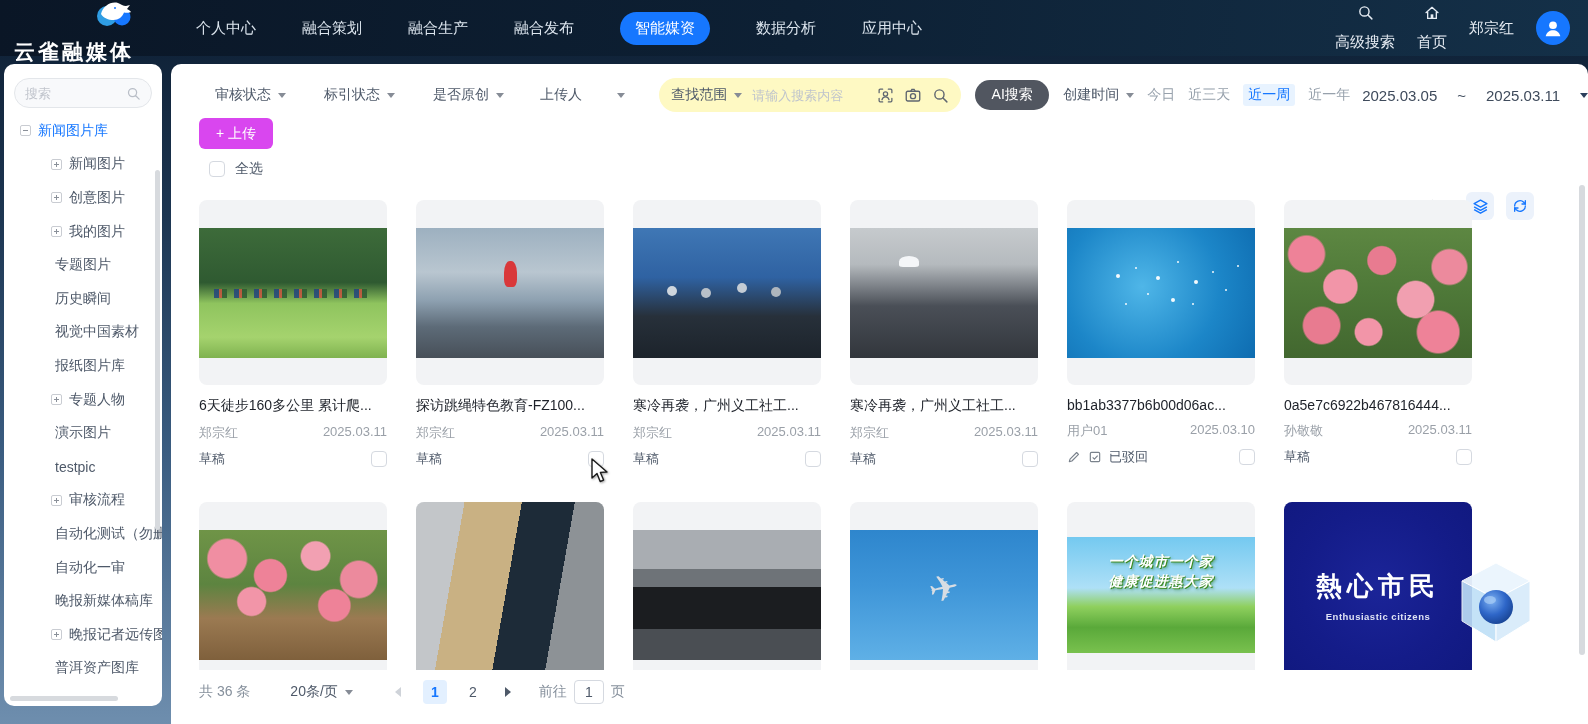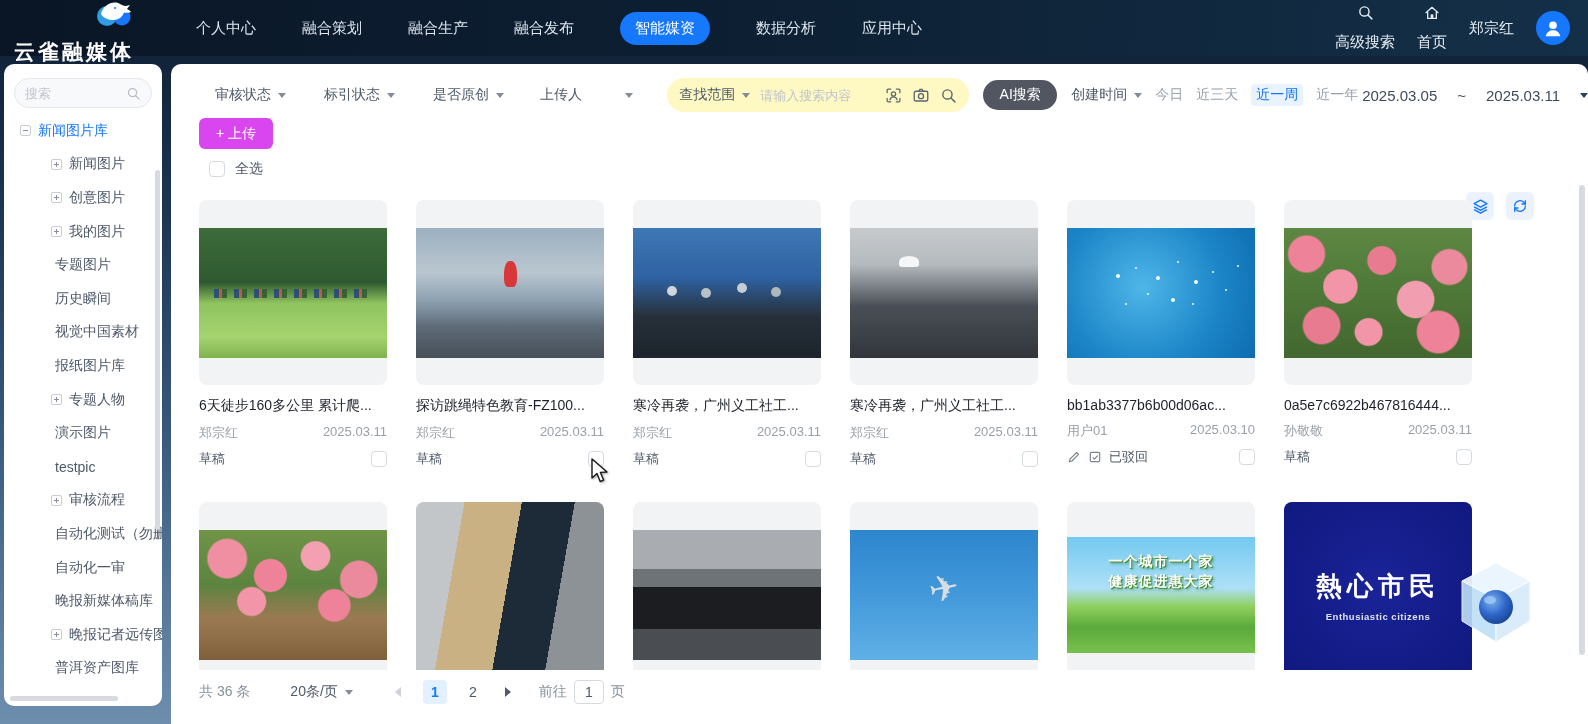--- a/index.html
+++ b/index.html
@@ -45,21 +45,21 @@
 .gap38 { margin-left:38px; }
 .search-pill { width:302px; height:34px; background:#fef9c3; border-radius:17px; display:flex; align-items:center; padding:0 12px; margin-left:34px; }
 .search-pill input { border:none; outline:none; background:transparent; flex:1; min-width:0; font-size:13px; margin-left:10px; color:#4e5969; font-family:inherit; }
 .search-pill input::placeholder { color:#bfc4cc; }
 .pill-icons { display:flex; align-items:center; gap:10px; color:#5f6670; }
 .pill-icons svg { cursor:pointer; display:block; }
 .ai-btn { margin-left:14px; width:74px; height:30px; border-radius:15px; background:#515660; color:#fff; font-size:14px; display:flex; align-items:center; justify-content:center; cursor:pointer; flex:none; }
 .created { margin-left:14px; }
 .qr { margin-left:13px; color:#97a1ac; cursor:pointer; white-space:nowrap; }
 .qr.active { color:#1677ff; background:#e8f3ff; border-radius:3px; padding:2px 5px; }
-.dates { display:flex; align-items:center; gap:20px; margin-left:4px; color:#3f4b5c; font-size:15px; white-space:nowrap; }
+.dates { display:flex; align-items:center; gap:20px; margin-left:12px; color:#3f4b5c; font-size:15px; white-space:nowrap; }
 .date-txt { cursor:pointer; }
 .upload-btn { position:absolute; left:28px; top:54px; width:74px; height:31px; background:#d946ef; color:#fff; border-radius:6px; font-size:14px; display:flex; align-items:center; justify-content:center; cursor:pointer; }
 .selectall { position:absolute; left:38px; top:96px; display:flex; align-items:center; gap:10px; font-size:14px; color:#4e5969; }
 .cb { width:16px; height:16px; border:1px solid #d5d9e0; border-radius:4px; background:#fff; cursor:pointer; flex:none; }
 .sortgrp { position:absolute; right:54px; top:92px; display:flex; align-items:center; gap:12px; font-size:12px; color:#4e5969;margin-top:36px; }
 .sort-lbl { display:flex; align-items:center; gap:7px; cursor:pointer; }
 .icon-btn { width:28px; height:28px; background:#ecf2fb; border-radius:6px; display:flex; align-items:center; justify-content:center; color:#1677ff; cursor:pointer; }
 .sb-main { position:absolute; right:3px; top:121px; width:6px; height:470px; background:#d7dade; border-radius:3px; }
 
 .grid { position:absolute; left:28px; top:136px; width:1330px; height:470px; display:grid; grid-template-columns:repeat(6,188px); column-gap:29px; row-gap:15px; overflow:hidden; align-content:start; }
@@ -104,21 +104,21 @@
   radial-gradient(circle at 85% 38%,#ec8a9d 0 10%,transparent 11%),
   radial-gradient(circle at 28% 55%,#f295a8 0 9%,transparent 10%),
   radial-gradient(circle at 72% 58%,#ee8298 0 10%,transparent 11%),
   linear-gradient(180deg,#6f9447 0%,#5d8440 42%,#9b7a52 68%,#7f603c 100%); }
 .t7 { background:linear-gradient(100deg,#c3c6c9 0 22%,#c9b183 22% 48%,#1d2b38 48% 72%,#8d9296 72% 100%); }
 .t8 { background:linear-gradient(180deg,#a9adb2 0 30%,#6e7378 30% 44%,#1b1d20 44% 76%,#4a4e53 76% 100%); }
 .t9 { background:linear-gradient(180deg,#2e86cd 0%,#3e95d8 42%,#5fb0e6 100%); }
 .plane-glyph { position:absolute; left:50%; top:46%; transform:translate(-50%,-50%) rotate(-12deg); color:#d8dde3; font-size:36px; line-height:1; }
 .t10 { background:linear-gradient(180deg,#74c9f0 0%,#aee0f7 44%,#8fd05e 60%,#5aa93a 78%,#79c14e 100%); }
 .banner-city { position:absolute; left:0; right:0; top:14%; display:flex; flex-direction:column; align-items:center; gap:2px;
-  color:#fff; font-weight:bold; font-size:14px; letter-spacing:1px; text-shadow:1px 1px 0 #3c8a1f,2px 2px 3px rgba(46,125,50,.7); }
+  color:#fff; font-weight:bold; font-style:italic; font-size:14px; letter-spacing:1px; text-shadow:1px 1px 0 #3c8a1f,2px 2px 3px rgba(46,125,50,.7); }
 .t11 { background:radial-gradient(circle at 50% 45%,#1b2498 0%,#141c89 55%,#10187e 100%); }
 .banner-citizen { position:absolute; left:0; right:0; top:50%; transform:translateY(-50%); display:flex; flex-direction:column; align-items:center; gap:7px; color:#fff; }
 .bc-cn { font-size:26px; letter-spacing:5px; font-weight:bold; }
 .bc-en { font-size:9.5px; color:#dfe3f5; font-weight:bold; letter-spacing:.5px; }
 
 .pager { position:absolute; left:28px; bottom:20px; display:flex; align-items:center; font-size:14px; color:#86909c; }
 .p-size { display:flex; align-items:center; gap:7px; color:#4e5969; margin-left:40px; cursor:pointer; }
 .p-arrow { width:0; height:0; border-top:5px solid transparent; border-bottom:5px solid transparent; cursor:pointer; }
 .p-prev { border-right:6px solid #cfd3d9; margin-left:42px; }
 .p-next { border-left:6px solid #4e5969; margin-left:20px; }

